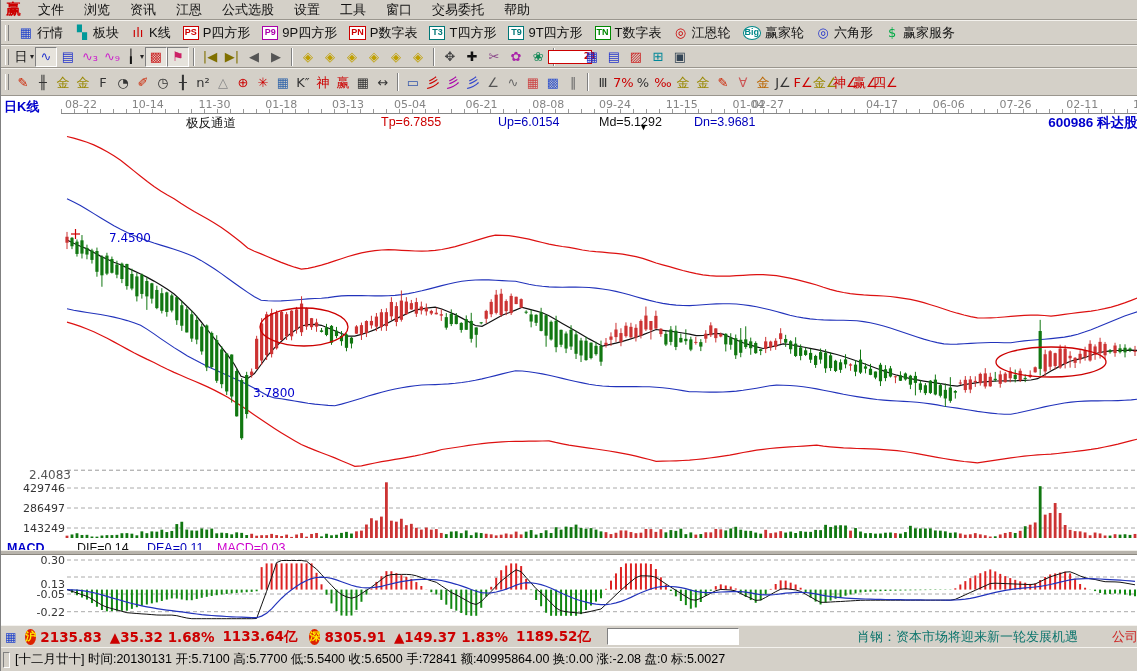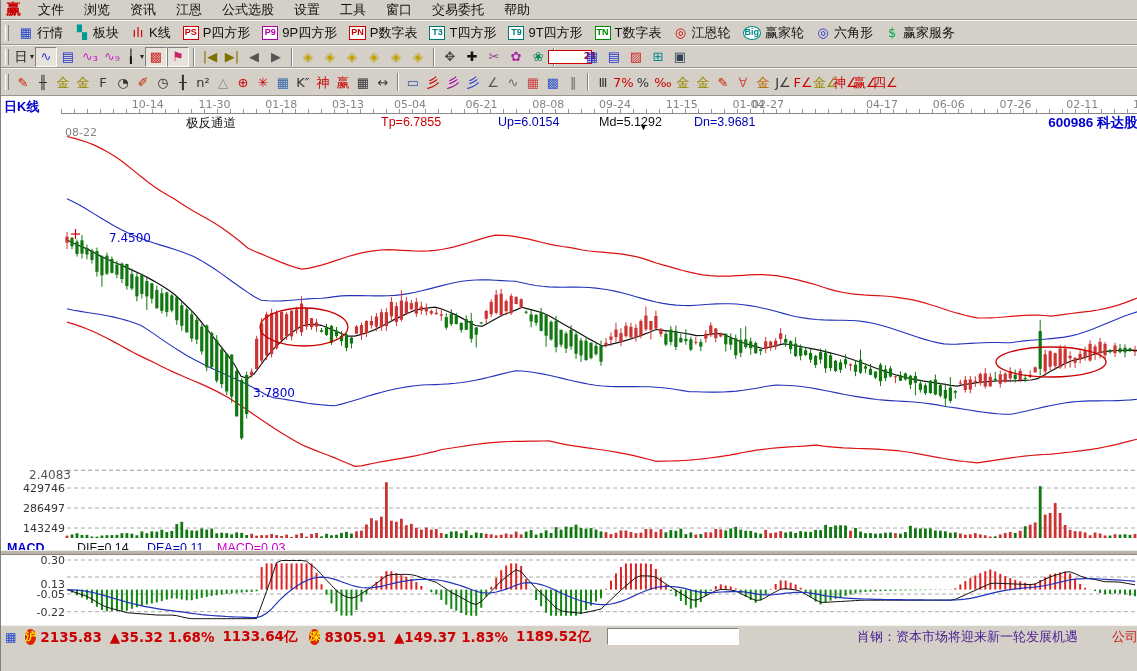--- a/index.html
+++ b/index.html
@@ -53,21 +53,21 @@
   
   .indexbar { height:22px; display:flex; align-items:center; background:#d4d0c8;
               border-top:1px solid #f4f2ee; padding:0 4px; white-space:nowrap; }
   .gridbtn { width:20px; height:17px; display:flex; align-items:center; justify-content:center;
              font-size:12px; color:#2244cc; margin-right:5px; }
   .badge { width:16px; height:16px; border-radius:50%; background:#dd2200; color:#ffee00;
            font-size:11px; font-weight:bold; display:flex; align-items:center; justify-content:center; margin:0 4px; }
   .ixv { color:#cc0000; font-weight:bold; font-size:13.5px; margin-right:8px; font-family:"DejaVu Sans",sans-serif; }
   .codebox { width:132px; height:17px; background:#fff; border:1px solid;
              border-color:#808080 #ffffff #ffffff #808080; margin-left:8px; font-size:12px; padding:0 3px; }
-  .news { color:#4c1d95; font-size:13px; margin-left:118px; }
+  .news { color:#0f766e; font-size:13px; margin-left:118px; }
   .newslink { color:#cc2222; font-size:13px; margin-left:34px; cursor:default; }
   .corner { width:9px; height:16px; background:linear-gradient(#dd2200 50%,#ffcc00 50%); margin-left:3px; }
 
   
   .statusbar { height:24px; display:flex; align-items:center; background:#d4d0c8;
                border-top:1px solid #f4f2ee; font-size:12.5px; color:#000; }
   .notch { width:7px; height:16px; border:1px solid; border-color:#808080 #ffffff #ffffff #808080; margin:0 5px 0 2px; }
 </style>
 </head>
 <body>
@@ -374,21 +374,21 @@
       <div class="dbtn">
         <div class="gly" style="color: rgb(204, 0, 0);">四∠</div>
       </div>
     </div>
 
   <div class="chartwrap">
     <span class="kline">日K线</span>
     <div class="ticks"></div>
     <div class="topline"></div>
     <div id="date-axis">
-        <div class="date-lab" style="left: 64px; margin-top: 28px;">08-22</div>
+        <div class="date-lab" style="left: 64px;">08-22</div>
         <div class="date-lab" style="left: 130.75px;">10-14</div>
         <div class="date-lab" style="left: 197.5px;">11-30</div>
         <div class="date-lab" style="left: 264.25px;">01-18</div>
         <div class="date-lab" style="left: 331px;">03-13</div>
         <div class="date-lab" style="left: 393px;">05-04</div>
         <div class="date-lab" style="left: 464.5px;">06-21</div>
         <div class="date-lab" style="left: 531.25px;">08-08</div>
         <div class="date-lab" style="left: 598px;">09-24</div>
         <div class="date-lab" style="left: 664.75px;">11-15</div>
         <div class="date-lab" style="left: 731.5px;">01-04</div>
@@ -1325,14 +1325,18 @@
     <span class="ixv">8305.91</span>
     <span class="ixv">▲149.37 1.83%</span>
     <span class="ixv">1189.52亿</span>
     <input class="codebox" style="">
     <span class="news">肖钢：资本市场将迎来新一轮发展机遇</span>
     <span class="newslink">公司报道</span>
 
     <div class="corner"></div>
   </div>
 
+  <div class="statusbar">
+    <div class="notch"></div>
+    <span>[十二月廿十] 时间:20130131 开:5.7100 高:5.7700 低:5.5400 收:5.6500 手:72841 额:40995864.00 换:0.00 涨:-2.08 盘:0 标:5.0027</span>
+  </div>
 
 </div>
 
 </body></html>

